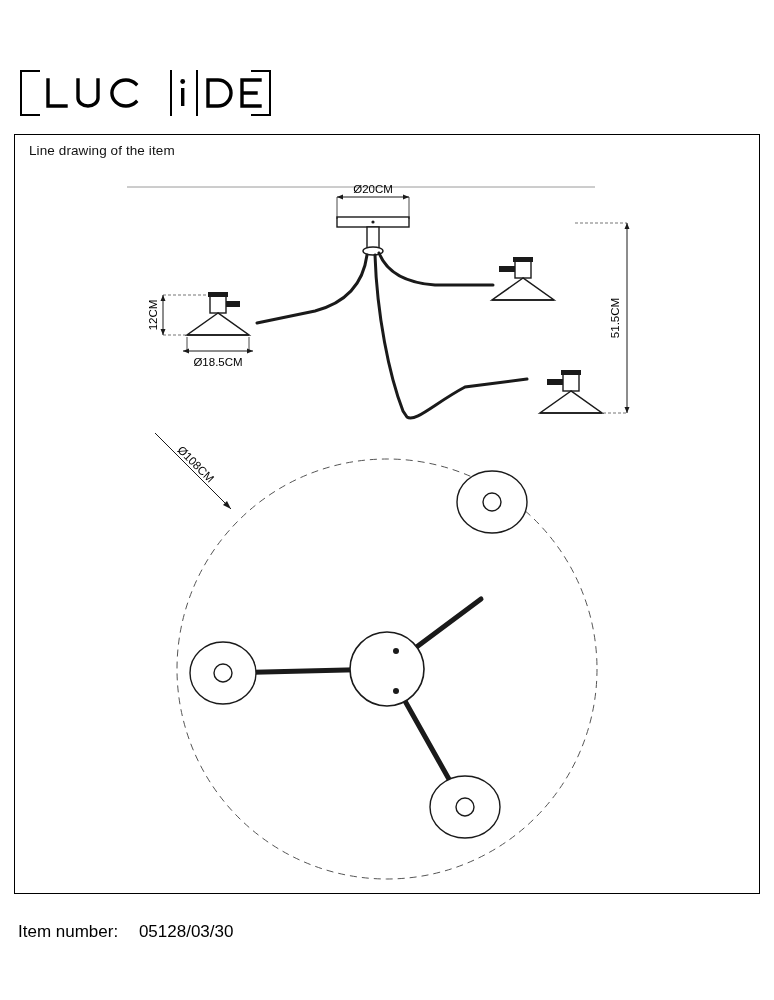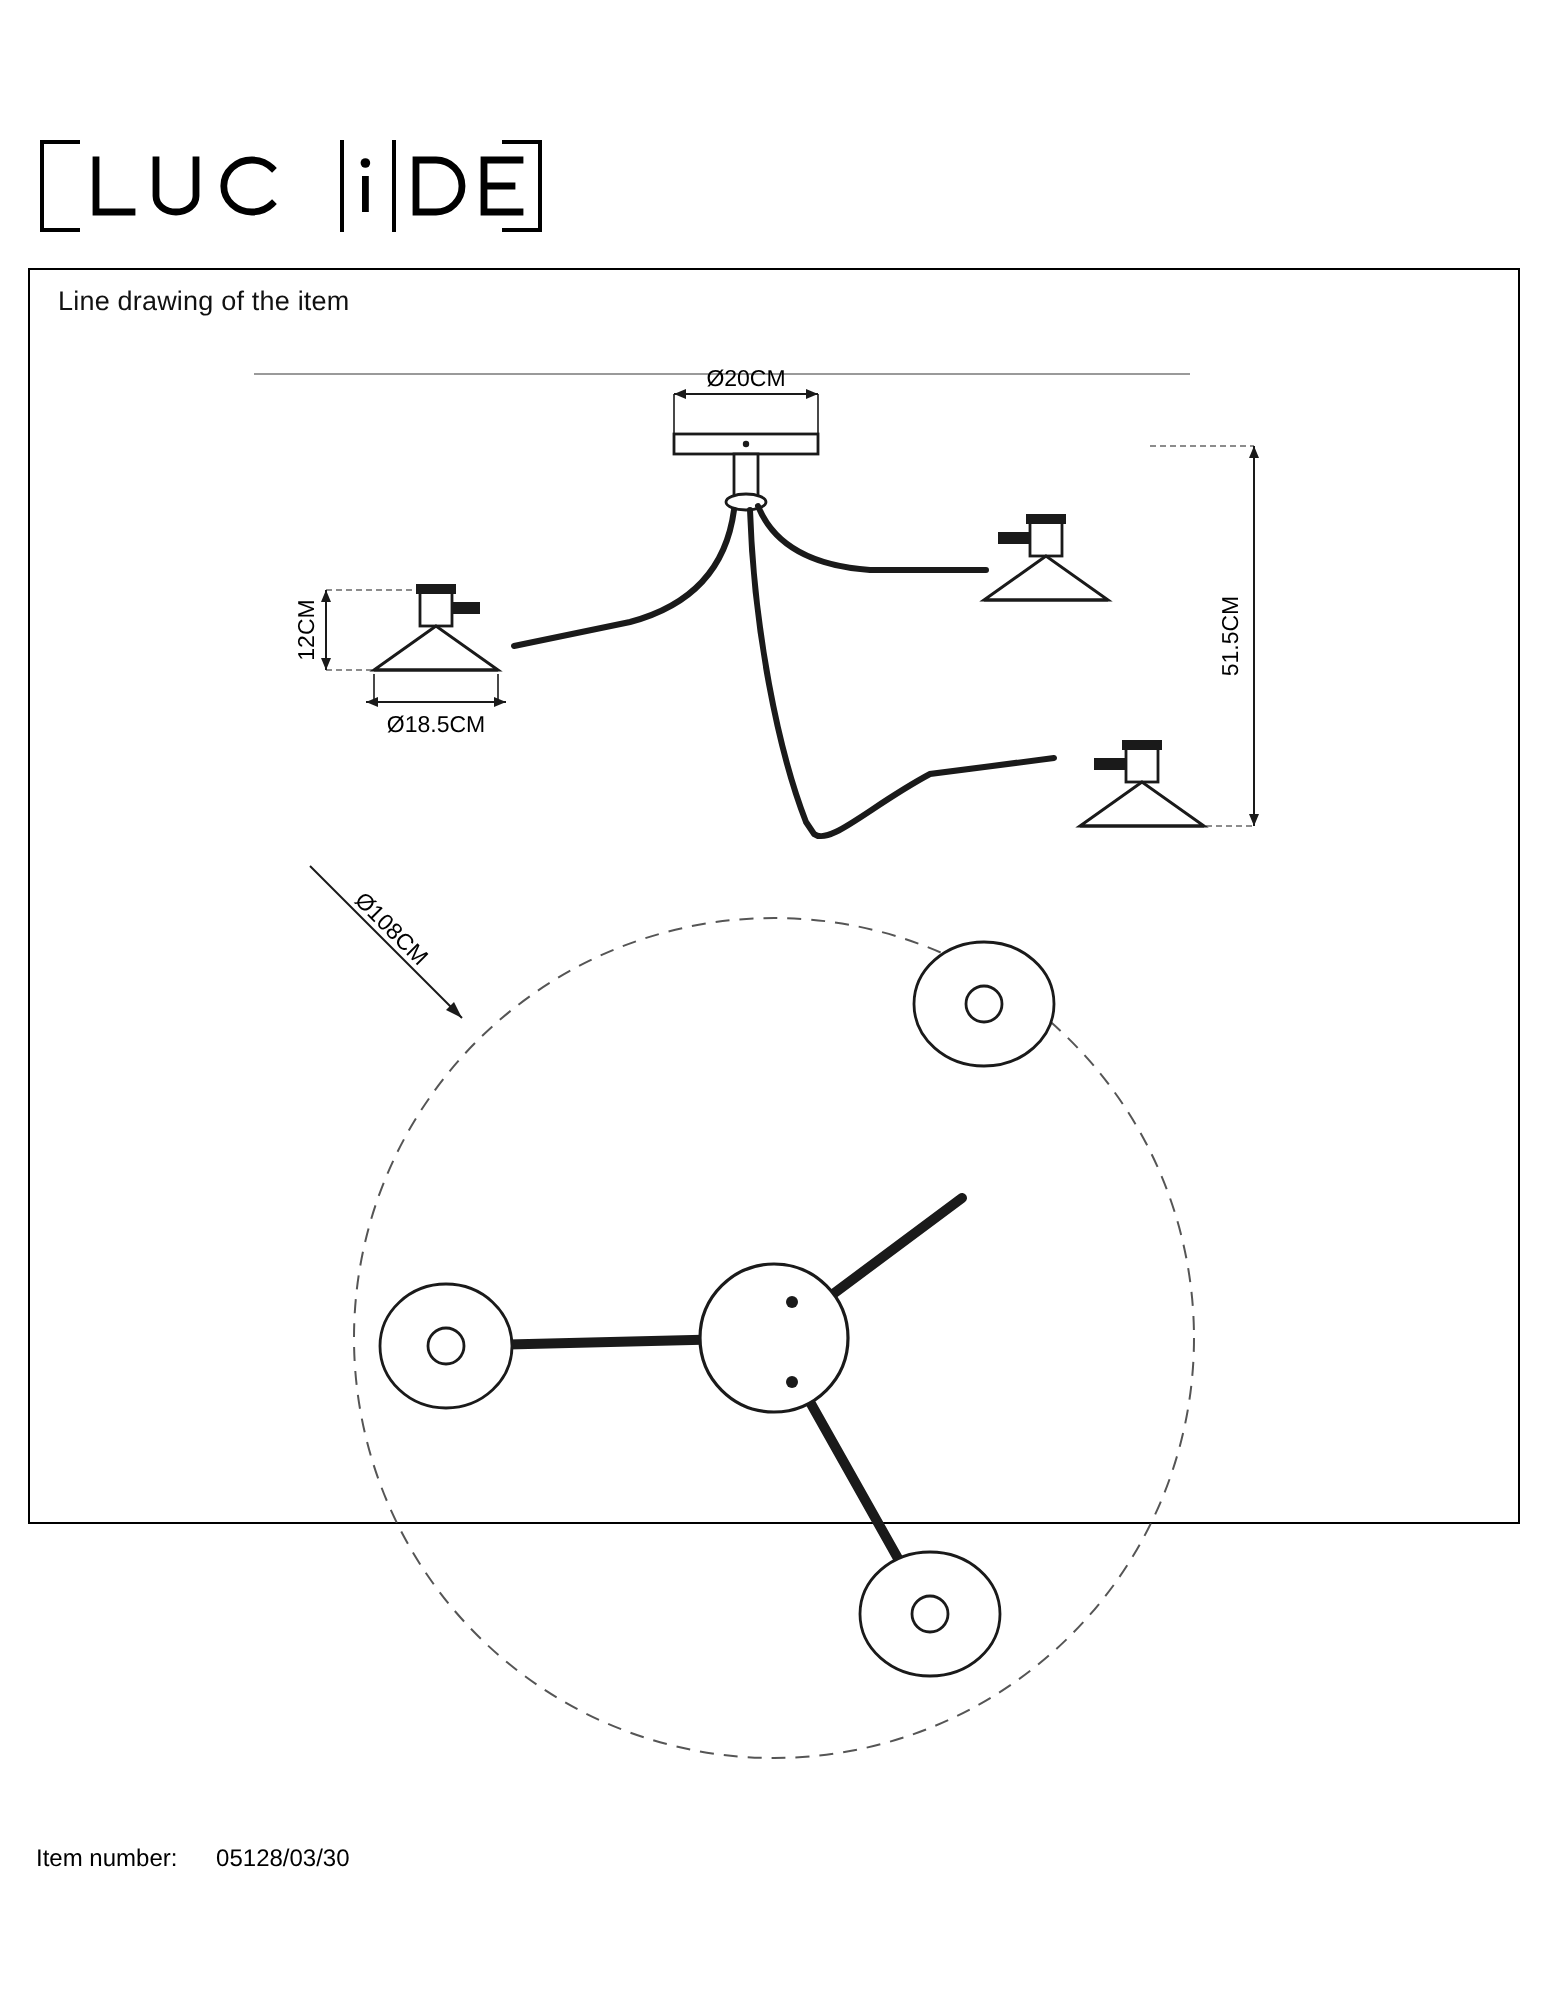--- a/index.html
+++ b/index.html
@@ -25,21 +25,21 @@
     height: 50px;
   }
   .logo-wrap svg { display: block; }
 
   
   .panel {
     position: absolute;
     left: 14px;
     top: 134px;
     width: 746px;
-    height: 628px;
+    height: 760px;
     border: 1px solid #000000;
     box-sizing: border-box;
   }
   .panel-title {
     position: absolute;
     left: 14px;
     top: 8px;
     font-size: 13.5px;
     color: #111111;
     letter-spacing: 0.1px;
@@ -52,21 +52,21 @@
     top: 0;
     width: 744px;
     height: 758px;
   }
 
   
   .footer {
     position: absolute;
     left: 18px;
     top: 922px;
-    font-size: 12px;
+    font-size: 17px;
     color: #000000;
   }
   .footer .label { }
   .footer .value { margin-left: 16px; }
 
   
 </style>
 </head>
 <body>
 

